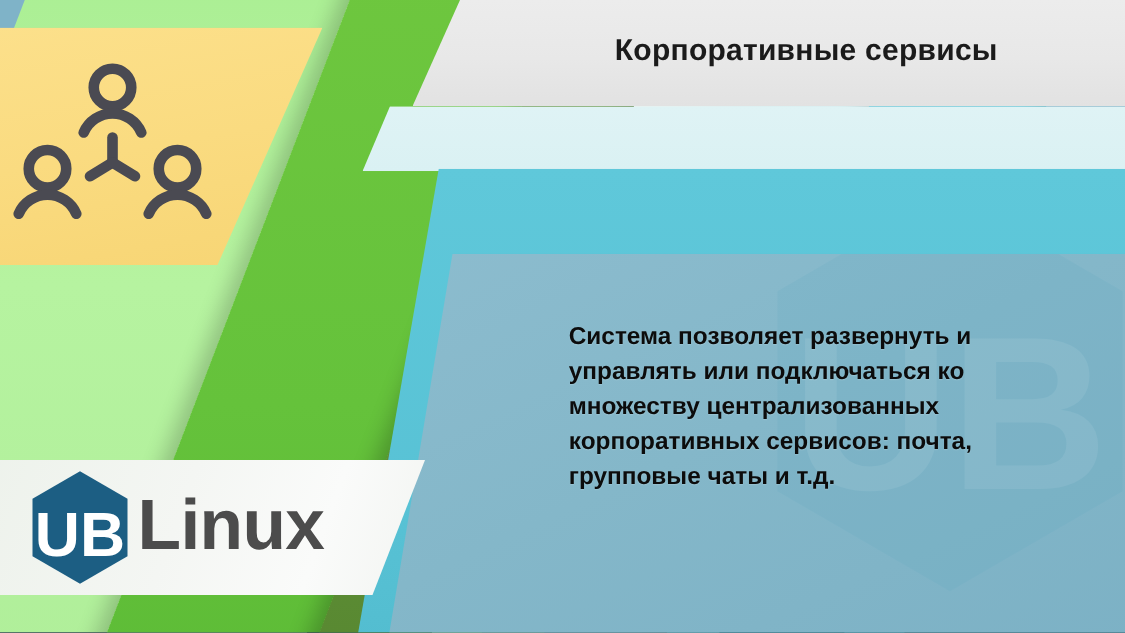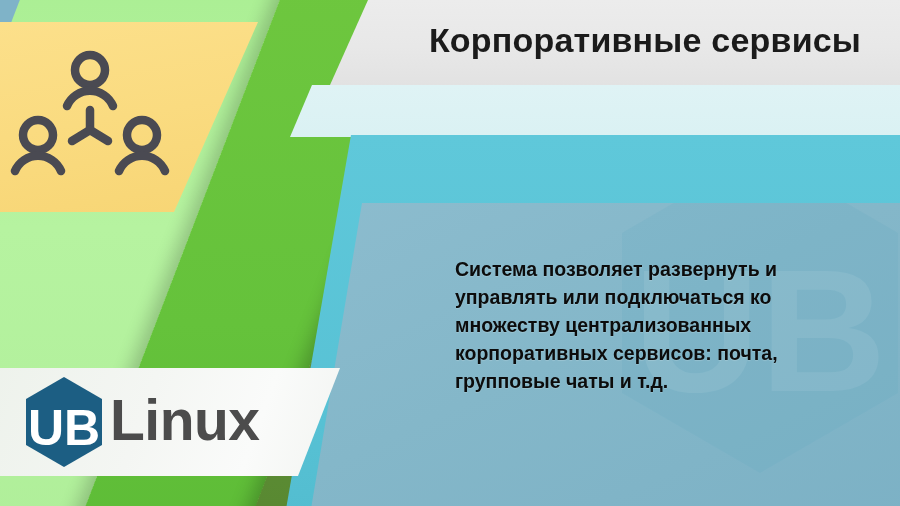--- a/index.html
+++ b/index.html
@@ -58,21 +58,21 @@
 
   
   .titlebar{
     position:absolute;left:330px;top:0;width:590px;height:85px;
     background:linear-gradient(180deg,#ECECEC 0%,#E8E8E8 55%,#E2E2E2 100%);
     clip-path:polygon(38px 0, 100% 0, 100% 100%, 0 100%);
     box-shadow:0 5px 10px rgba(0,0,0,.25);
     display:flex;align-items:center;justify-content:center;
   }
   .title-text{
-    color:#1B1B1B;font-size:34px;font-weight:bold;
+    color:#1B1B1B;font-size:24px;font-weight:bold;
     letter-spacing:.2px;padding-left:40px;padding-bottom:4px;
     white-space:nowrap;
   }
 
   
   .paleband{
     position:absolute;left:290px;top:85px;width:640px;height:52px;
     background:linear-gradient(180deg,#DFF3F5 0%,#DAF1F3 100%);
     clip-path:polygon(22px 0, 100% 0, 100% 100%, 0 100%);
   }

